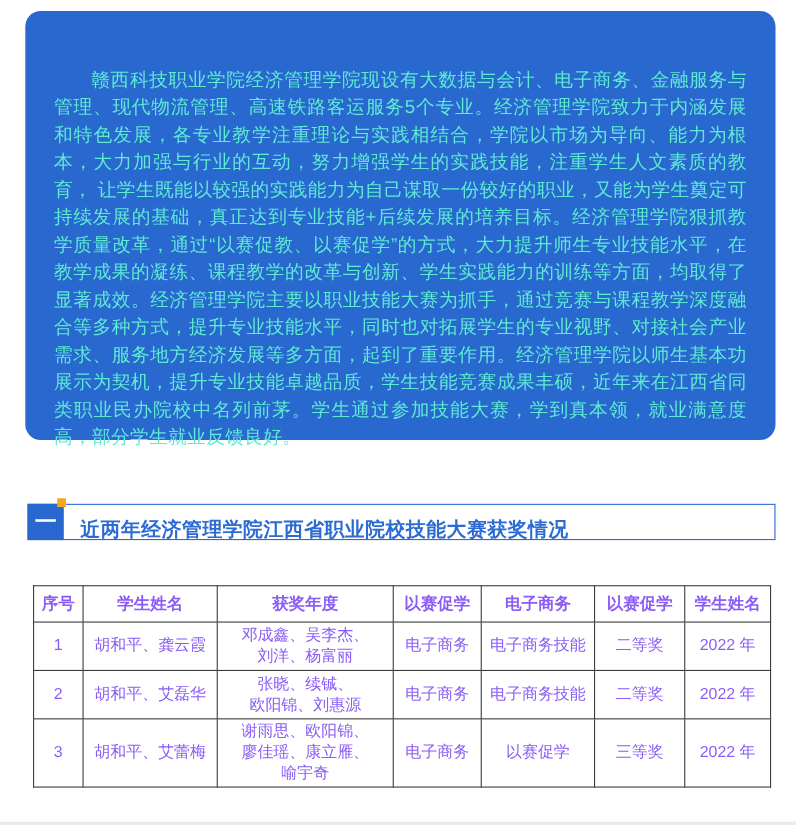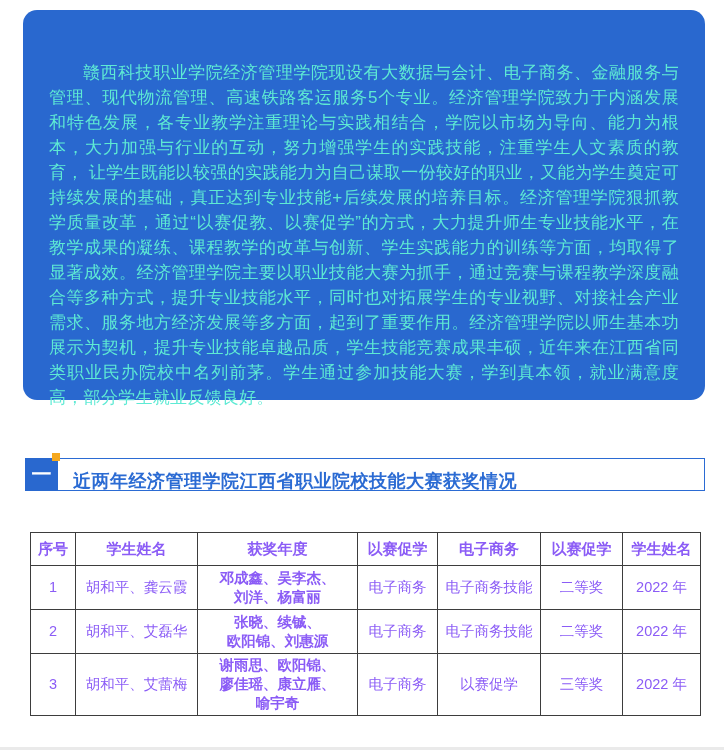--- a/index.html
+++ b/index.html
@@ -105,21 +105,21 @@
     font-weight: bold;
     height: 33px;
   }
   .awards-table td {
     font-size: 14.5px;
     line-height: 19px;
   }
   .row-1 td { height: 44px; }
   .row-2 td { height: 44px; }
   .row-3 td { height: 58px; }
-  .cell-students { white-space: pre-line; font-weight: bold; }
+  .cell-students { white-space: pre-line; }
   .col-no     { width: 45px; }
   .col-teach  { width: 122px; }
   .col-stud   { width: 160px; }
   .col-major  { width: 80px; }
   .col-event  { width: 103px; }
   .col-award  { width: 82px; }
   .col-year   { width: 78px; }
   
   .bottom-edge {
     position: absolute;

